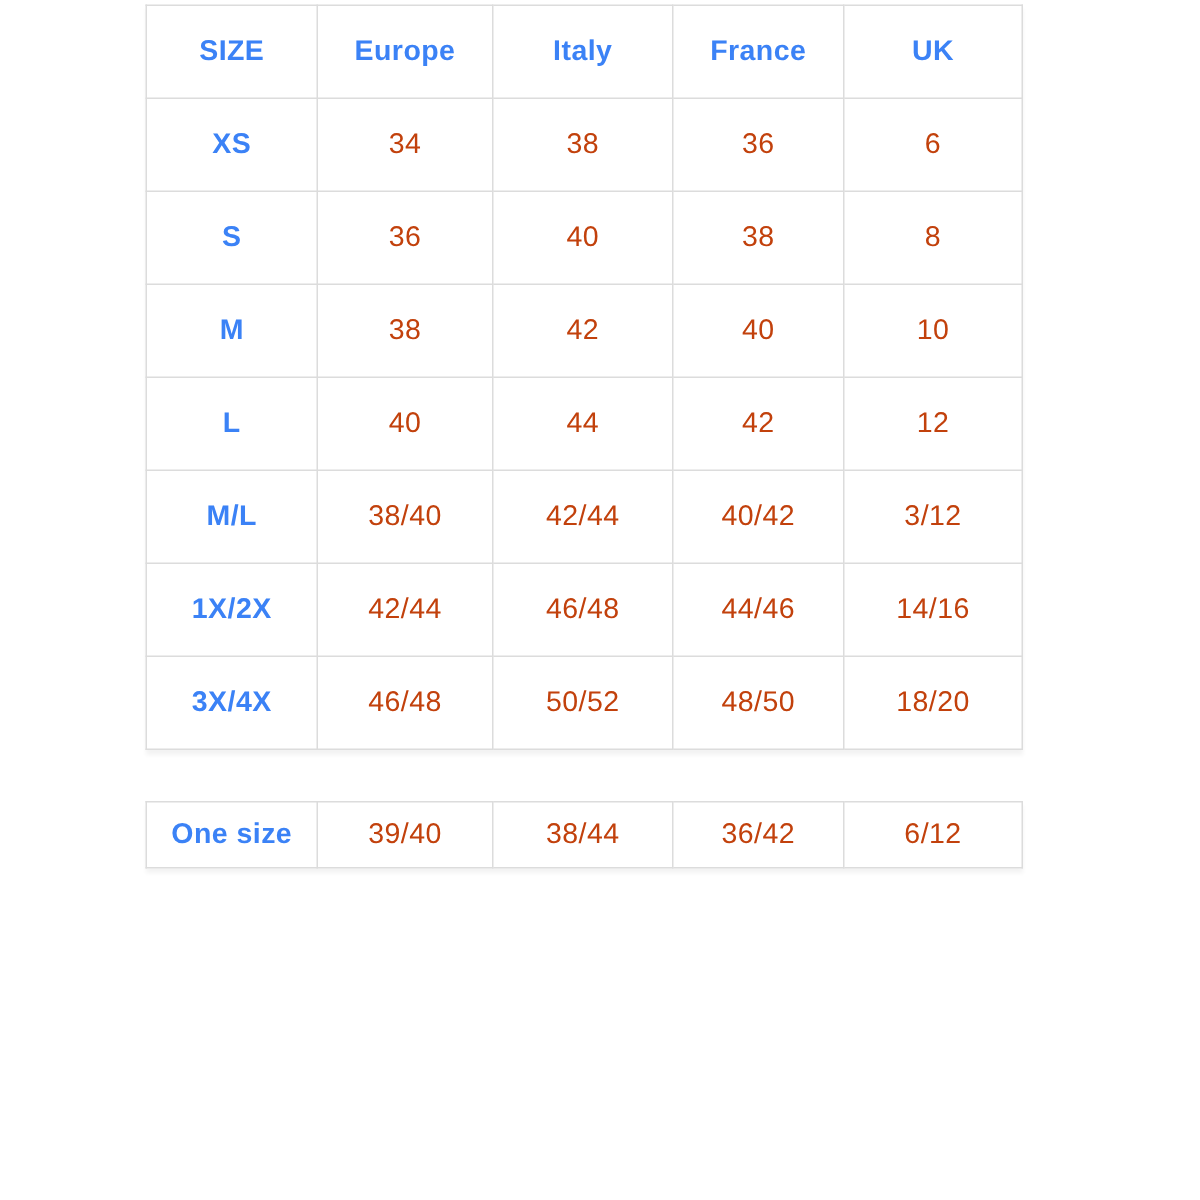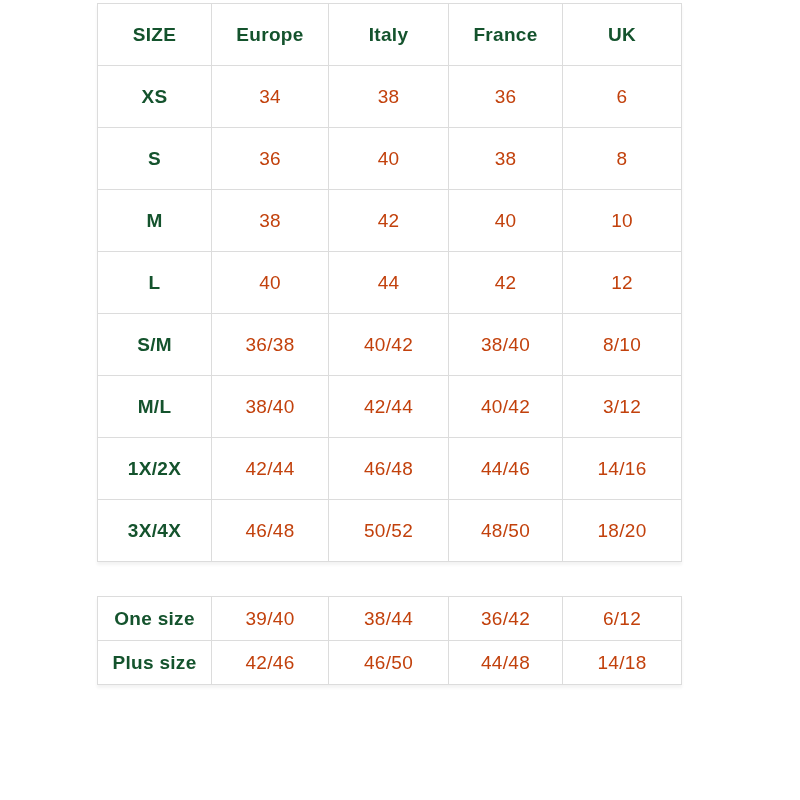--- a/index.html
+++ b/index.html
@@ -32,21 +32,21 @@
     padding: 0;
     overflow: hidden;
     white-space: nowrap;
   }
   table.main tr    { height: 62px; }
   table.special    { margin-top: 34px; }
   table.special tr { height: 44px; }
   .hdr, .size-label {
     font-weight: bold;
     font-size: 19px;
-    color: #14532d;
+    color: #3b82f6;
     letter-spacing: 0.3px;
   }
   .value {
     font-size: 19px;
     font-weight: 400;
     color: #c2410c;
     letter-spacing: 0.3px;
   }
   col.c-size   { width: 114px; }
   col.c-europe { width: 117px; }
@@ -99,27 +99,20 @@
           <td class="value">10</td>
         </tr>
         <tr>
           <td class="size-label">L</td>
           <td class="value">40</td>
           <td class="value">44</td>
           <td class="value">42</td>
           <td class="value">12</td>
         </tr>
         <tr>
-          <td class="size-label">S/M</td>
-          <td class="value">36/38</td>
-          <td class="value">40/42</td>
-          <td class="value">38/40</td>
-          <td class="value">8/10</td>
-        </tr>
-        <tr>
           <td class="size-label">M/L</td>
           <td class="value">38/40</td>
           <td class="value">42/44</td>
           <td class="value">40/42</td>
           <td class="value">3/12</td>
         </tr>
         <tr>
           <td class="size-label">1X/2X</td>
           <td class="value">42/44</td>
           <td class="value">46/48</td>
@@ -145,23 +138,16 @@
         <col class="c-uk">
     </colgroup>
     <tbody id="special-body">
         <tr>
           <td class="size-label">One size</td>
           <td class="value">39/40</td>
           <td class="value">38/44</td>
           <td class="value">36/42</td>
           <td class="value">6/12</td>
         </tr>
-        <tr>
-          <td class="size-label">Plus size</td>
-          <td class="value">42/46</td>
-          <td class="value">46/50</td>
-          <td class="value">44/48</td>
-          <td class="value">14/18</td>
-        </tr>
       </tbody>
   </table>
 
 </div>
 
 </body></html>

